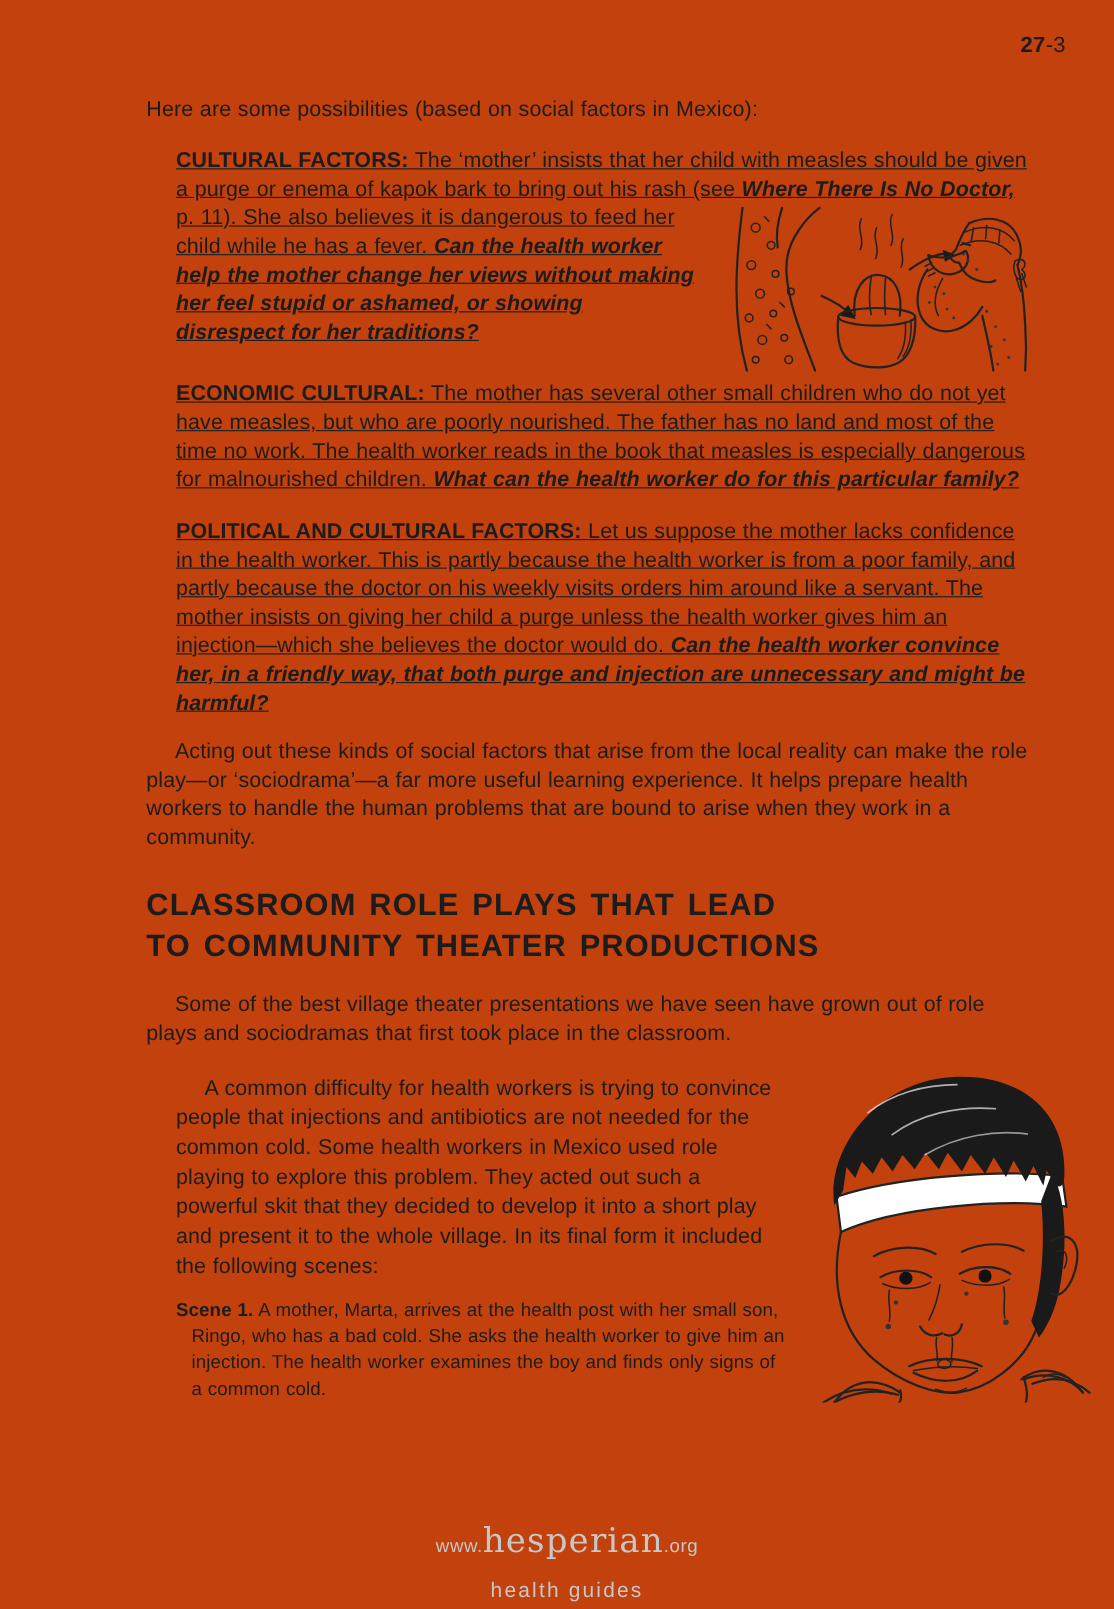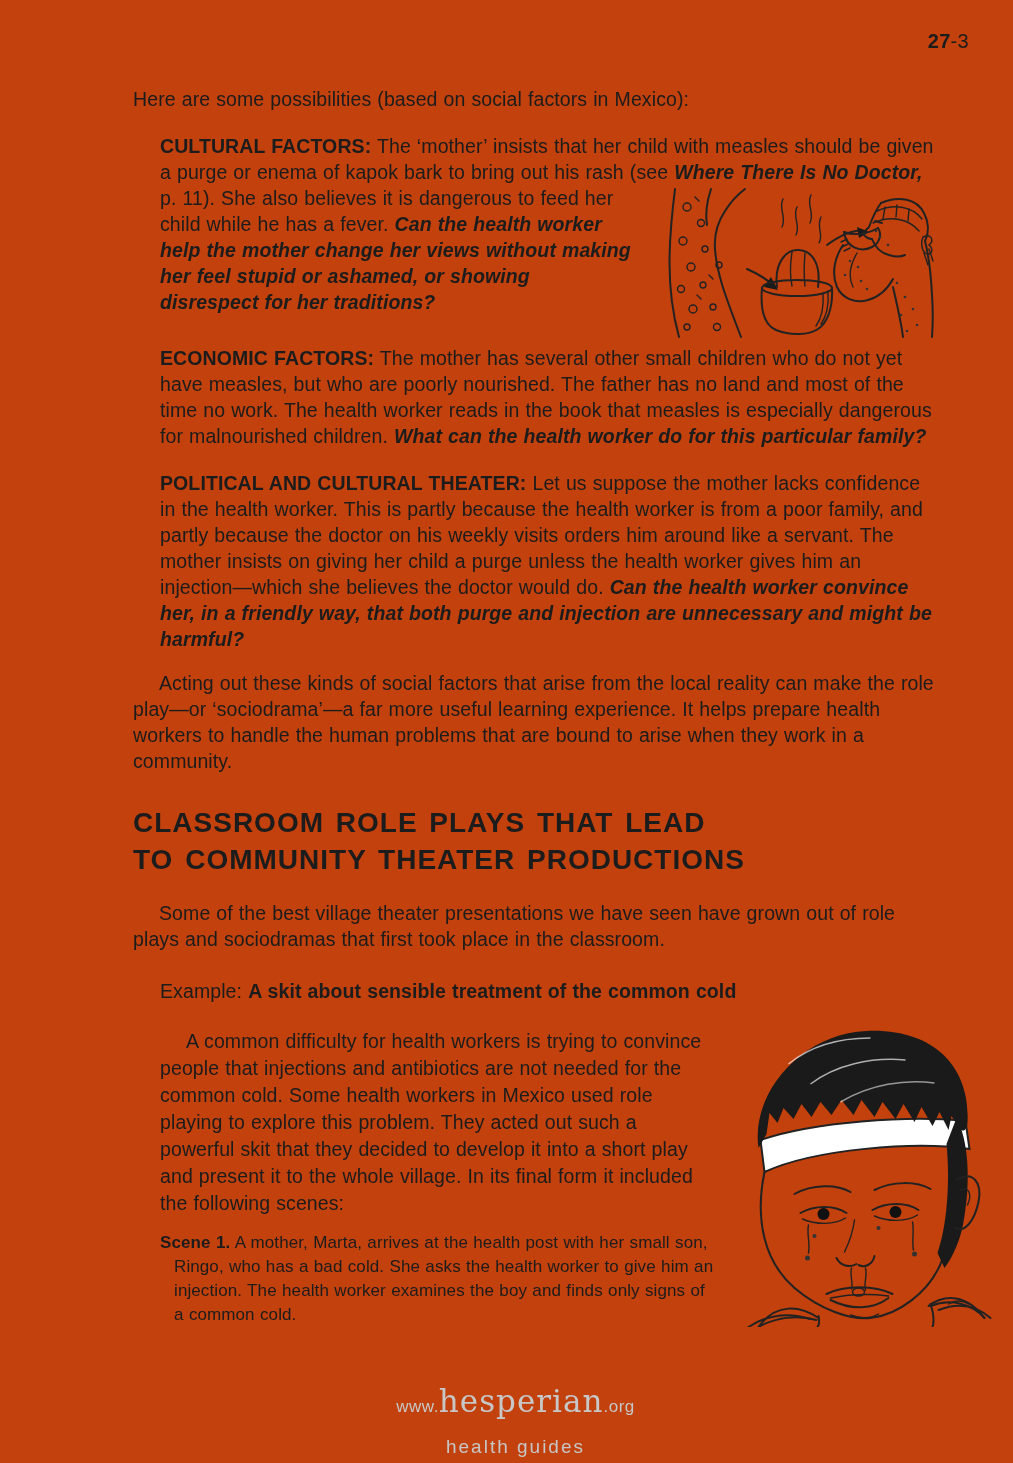--- a/index.html
+++ b/index.html
@@ -20,21 +20,21 @@
   .pagenum .chap { font-weight:bold; }
 
   
   .content {
     position:absolute; left:133px; top:86px; width:802px;
     font-size:19.5px; line-height:26px;
     letter-spacing:0.1px; word-spacing:0.5px;
   }
   .intro { margin:0; }
 
-  .factor { margin:21px 0 0 27px; width:775px; }
+  .factor { margin:21px 0 0 27px; width:775px;text-decoration:underline; }
   .factor .flabel { font-weight:bold; }
   .factor .q { font-weight:bold; font-style:italic; }
   .factor.economic { clear:right; }
 
   .kapok-float {
     float:right; width:290px; height:152px;
     margin:2px 0 6px 14px;
   }
   .kapok-float svg { display:block; width:290px; height:152px; }
 
@@ -186,41 +186,37 @@
                 <circle class="dot" cx="262" cy="144" r="1.3"></circle>
             </g>
           </g>
         </svg>
       </span>
       <span>believes it is dangerous to feed her child while he has a fever.</span>
       <span class="q">Can the health worker help the mother change her views without making her feel stupid or ashamed, or showing disrespect for her traditions?</span>
     </div>
 
     <div class="factor economic">
-      <b class="flabel">ECONOMIC FACTORS:</b>
+      <b class="flabel">ECONOMIC CULTURAL:</b>
       <span>The mother has several other small children who do not yet have measles, but who are poorly nourished. The father has no land and most of the time no work. The health worker reads in the book that measles is especially dangerous for malnourished children.</span>
       <span class="q">What can the health worker do for this particular family?</span>
     </div>
 
     <div class="factor political">
-      <b class="flabel">POLITICAL AND CULTURAL THEATER:</b>
+      <b class="flabel">POLITICAL AND CULTURAL FACTORS:</b>
       <span>Let us suppose the mother lacks confidence in the health worker. This is partly because the health worker is from a poor family, and partly because the doctor on his weekly visits orders him around like a servant. The mother insists on giving her child a purge unless the health worker gives him an injection—which she believes the doctor would do.</span>
       <span class="q">Can the health worker convince her, in a friendly way, that both purge and injection are unnecessary and might be harmful?</span>
     </div>
 
     <p class="acting">Acting out these kinds of social factors that arise from the local reality can make the role play—or ‘sociodrama’—a far more useful learning experience. It helps prepare health workers to handle the human problems that are bound to arise when they work in a community.</p>
 
     <h1 class="big-heading"><span>CLASSROOM ROLE PLAYS THAT LEAD</span><br><span>TO COMMUNITY THEATER PRODUCTIONS</span></h1>
 
     <p class="village">Some of the best village theater presentations we have seen have grown out of role plays and sociodramas that first took place in the classroom.</p>
 
-    <p class="example">
-      <span>Example:</span>
-      <span class="ex-title">A skit about sensible treatment of the common cold</span>
-    </p>
 
     <div class="twocol">
       <div class="leftcol">
         <p class="cold">A common difficulty for health workers is trying to convince people that injections and antibiotics are not needed for the common cold. Some health workers in Mexico used role playing to explore this problem. They acted out such a powerful skit that they decided to develop it into a short play and present it to the whole village. In its final form it included the following scenes:</p>
         <p class="scene">
           <b class="slabel">Scene 1.</b>
           <span>A mother, Marta, arrives at the health post with her small son, Ringo, who has a bad cold. She asks the health worker to give him an injection. The health worker examines the boy and finds only signs of a common cold.</span>
         </p>
       </div>
       <div class="rightcol" role="img" aria-label="Boy with a common cold: cloth headband, teary eyes and a runny nose">

